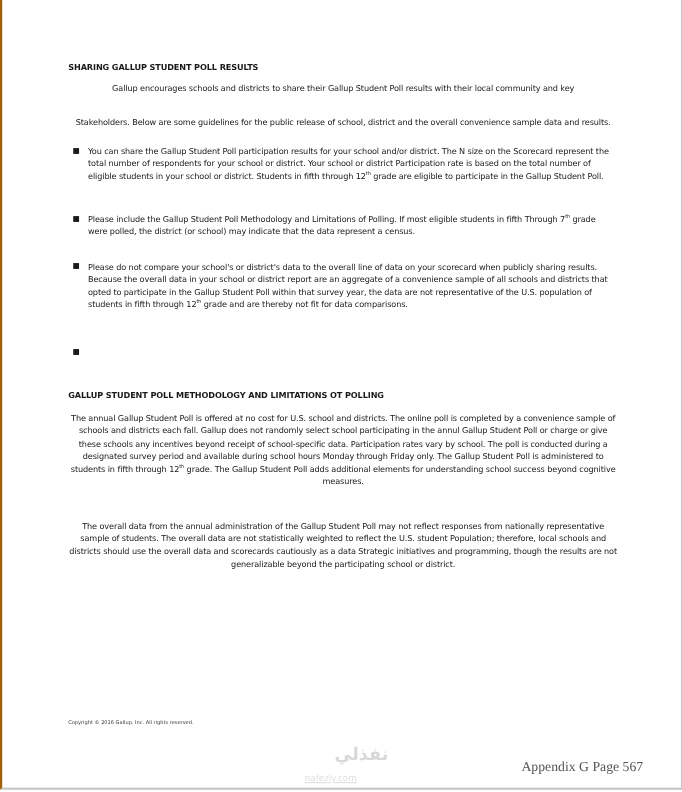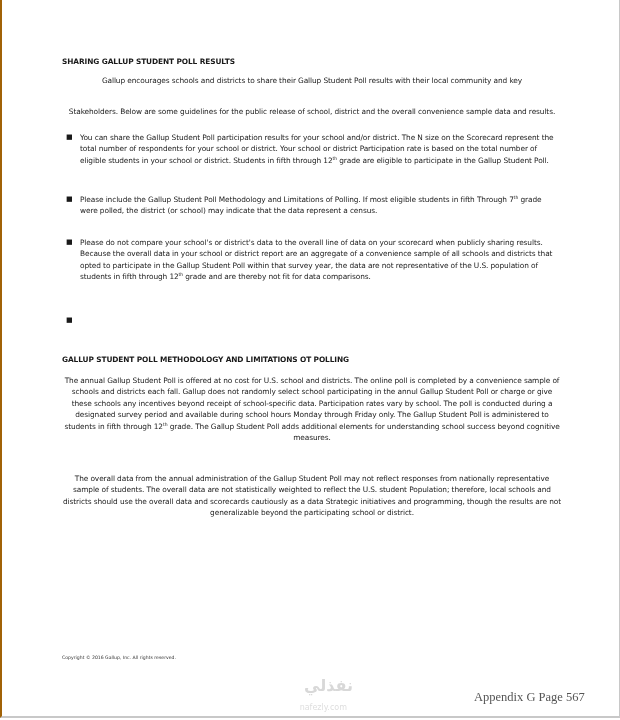--- a/index.html
+++ b/index.html
@@ -31,22 +31,22 @@
     }
     .footer-right {
       position: absolute; left: 452px; top: 690px;
       font-family: "Liberation Serif", serif; font-size: 12.5px; color: #555; margin-left: 20px;
     }
     .watermark {
       position: absolute; left: 280px; top: 676px; width: 60px; 
       font-family: "DejaVu Sans", sans-serif; color: #d8d8d8; font-size: 16px; font-weight: bold; margin-left: 22px;
     }
     .watermark-sub {
-      position: absolute; left: 275px; top: 703px; width: 70px; text-align: right;
-      font-family: "DejaVu Sans", sans-serif; color: #dedede; font-size: 8px;
+      position: absolute; left: 275px; top: 703px; width: 70px; text-align: left;
+      font-family: "DejaVu Sans", sans-serif; color: #dedede; font-size: 8px; text-decoration: underline;
     }
   </style>
 </head>
 <body>
 
 <div class="page">
   <div class="content">
 
     <div class="heading" style="top:0px;">SHARING GALLUP STUDENT POLL RESULTS</div>
 

